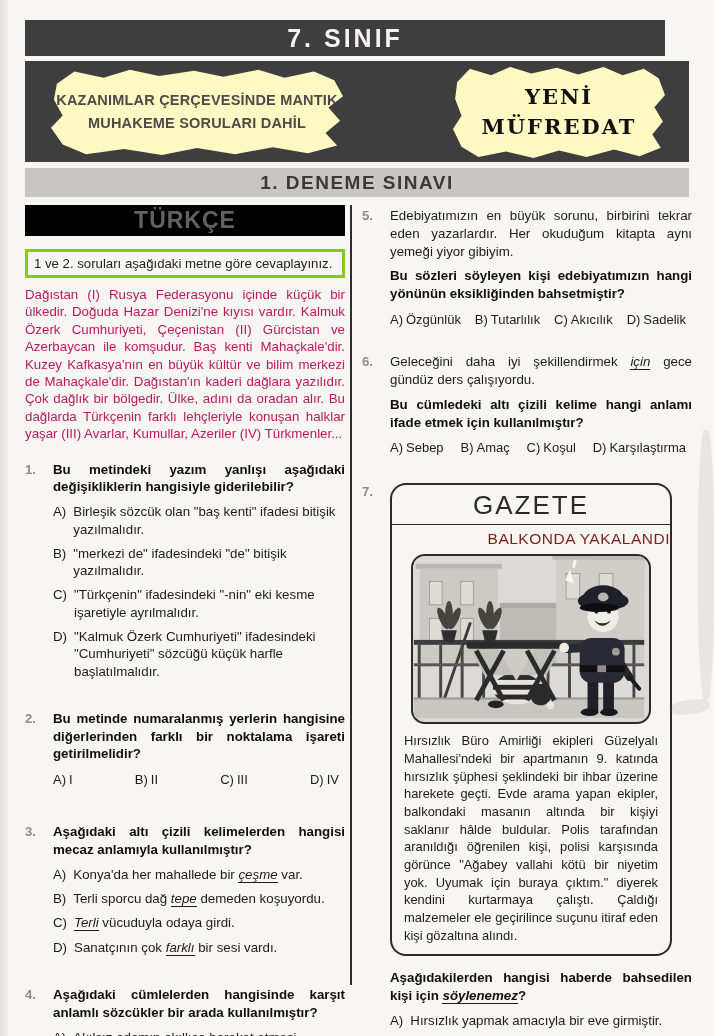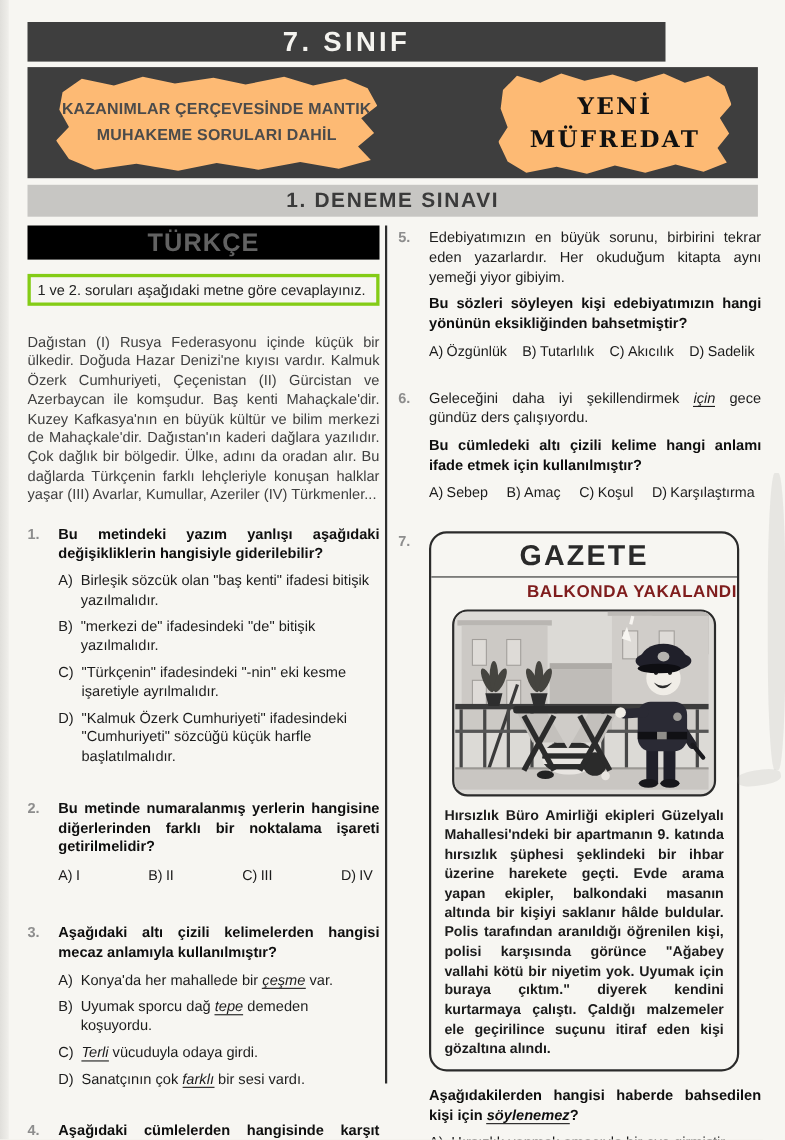--- a/index.html
+++ b/index.html
@@ -2,25 +2,25 @@
 <html lang="tr"><head>
 <meta charset="utf-8">
 <style>
   html,body{margin:0;padding:0;}
   body{width:714px;height:1036px;overflow:hidden;background:#efeeea;}
   .page{position:relative;width:714px;height:1036px;background:#f7f6f2;
         font-family:"Liberation Sans",sans-serif;color:#1c1c1c;}
   .edge-strip{position:absolute;left:0;top:0;width:8px;height:100%;
         background:linear-gradient(90deg,#e0dfdb,#f0efeb);}
   
-  .bar-grade{position:absolute;left:25px;top:20px;width:580px;height:36px;
+  .bar-grade{position:absolute;left:25px;top:20px;width:640px;height:36px;
         background:#3e3e3e;display:flex;align-items:center;justify-content:center;}
   .bar-grade span{color:#f4f3ef;font-size:25px;font-weight:bold;letter-spacing:3px;}
   .promo{position:absolute;left:25px;top:61px;width:664px;height:101px;background:#3e3e3e;}
-  .torn{position:absolute;background:#fdba74;display:flex;flex-direction:column;
+  .torn{position:absolute;background:#fef9c3;display:flex;flex-direction:column;
         align-items:center;justify-content:center;
         clip-path:polygon(2% 18%,8% 4%,18% 11%,27% 2%,37% 9%,49% 3%,59% 10%,71% 2%,
         80% 11%,90% 4%,97% 14%,100% 32%,95% 45%,99% 60%,94% 74%,98% 88%,88% 97%,
         76% 90%,63% 98%,50% 91%,38% 99%,25% 92%,12% 98%,4% 87%,0% 68%,4% 54%,1% 36%);}
   .torn-left{left:26px;top:7px;width:292px;height:88px;}
   .torn-left div{color:#4b4b4b;font-weight:bold;font-size:14.5px;line-height:1.6;
         text-align:center;letter-spacing:.2px;}
   .torn-right{left:428px;top:4px;width:212px;height:94px;}
   .torn-right div{color:#111;font-family:"DejaVu Serif",serif;font-weight:bold;
         font-size:21px;line-height:1.45;letter-spacing:2px;text-align:center;}
@@ -28,37 +28,37 @@
         background:#c7c6c3;display:flex;align-items:center;justify-content:center;}
   .bar-exam span{color:#3a3a3a;font-size:19px;font-weight:bold;letter-spacing:1.5px;}
   
   .main{position:absolute;left:0;top:205px;width:714px;}
   .divider{position:absolute;left:350px;top:0;width:2px;height:780px;background:#2e2e2e;}
   .col-left{position:absolute;left:25px;top:0;width:320px;}
   .col-right{position:absolute;left:362px;top:2px;width:330px;}
   .section-strip{height:31px;background:#000000;display:flex;align-items:center;justify-content:center;}
   .section-strip span{color:#626262;font-size:23px;font-weight:bold;letter-spacing:1px;}
   .instruction{margin-top:13px;border:3px solid #84cc16;padding:4px 6px;font-size:13.2px;color:#222;}
-  .passage{margin-top:24px;font-size:13.3px;line-height:1.31;text-align:justify;color:#404040;}
+  .passage{margin-top:8px;font-size:13.3px;line-height:1.31;text-align:justify;color:#be185d;}
   
   .q{display:flex;gap:8px;}
   .qnum{flex:none;width:20px;color:#8d8d8d;font-weight:bold;font-size:13.2px;padding-top:1px;}
   .qbody{flex:1;min-width:0;}
   .stem{margin:0;font-weight:bold;font-size:13.3px;line-height:1.34;color:#0f0f0f;text-align:justify;}
   .intro{margin:0 0 7px 0;font-size:13.3px;line-height:1.34;text-align:justify;}
   .opt{display:flex;gap:7px;margin-top:7px;font-size:13.3px;line-height:1.3;}
   .olabel{flex:none;}
   .otext{flex:1;text-align:left;}
   .opt-row{display:flex;justify-content:space-between;margin-top:9px;font-size:13px;padding-right:6px;}
   .opt-inline .olabel{margin-right:3px;}
   .u{border-bottom:1.5px solid #1c1c1c;padding-bottom:0;font-style:italic;}
   .mt1{margin-top:18px;}.mt2{margin-top:30px;}.mt3{margin-top:36px;}.mt4{margin-top:30px;}
   .mt5{margin-top:0;}.mt6{margin-top:26px;}.mt7{margin-top:28px;}
   
-  .gazette{border:2px solid #2b2b2b;border-radius:16px;overflow:hidden;width:278px;background:#f7f6f2;font-weight:bold;}
+  .gazette{border:2px solid #2b2b2b;border-radius:16px;overflow:hidden;width:278px;background:#f7f6f2;}
   .gz-title{text-align:center;font-size:26px;letter-spacing:2px;color:#2a2a2a;padding:5px 0 3px;}
   .gz-line{border:0;border-top:1.5px solid #2b2b2b;margin:0;}
   .gz-headline{text-align:right;font-size:15.5px;color:#7f1d1d;padding:5px 0 4px;letter-spacing:.5px;}
   .gz-illu{width:236px;height:166px;margin:2px auto 6px;border:2px solid #2b2b2b;border-radius:14px;
         overflow:hidden;background:#dcdad6;}
   .gz-body{padding:2px 12px 10px;font-size:12.9px;line-height:1.37;text-align:justify;color:#1b1b1b;}
   .q7-stem{margin-top:13px;}
   
   .smudge{position:absolute;background:#8a8984;opacity:.14;border-radius:40%;}
   .sm1{right:0;top:430px;width:16px;height:270px;}
@@ -142,21 +142,21 @@
       <div class="q mt3">
         <span class="qnum">3.</span>
         <div class="qbody">
           <p class="stem">Aşağıdaki altı çizili kelimelerden hangisi mecaz anlamıyla kullanılmıştır?</p>
           <div class="opt">
             <span class="olabel">A)</span>
             <span class="otext"><span>Konya'da her mahallede bir </span><span class="u">çeşme</span><span> var.</span></span>
           </div>
           <div class="opt">
             <span class="olabel">B)</span>
-            <span class="otext"><span>Uyumak sporcu dağ </span><span class="u">tepe</span><span> demeden koşuyordu.</span></span>
+            <span class="otext"><span>Terli sporcu dağ </span><span class="u">tepe</span><span> demeden koşuyordu.</span></span>
           </div>
           <div class="opt">
             <span class="olabel">C)</span>
             <span class="otext"><span></span><span class="u">Terli</span><span> vücuduyla odaya girdi.</span></span>
           </div>
           <div class="opt">
             <span class="olabel">D)</span>
             <span class="otext"><span>Sanatçının çok </span><span class="u">farklı</span><span> bir sesi vardı.</span></span>
           </div>
         </div>

